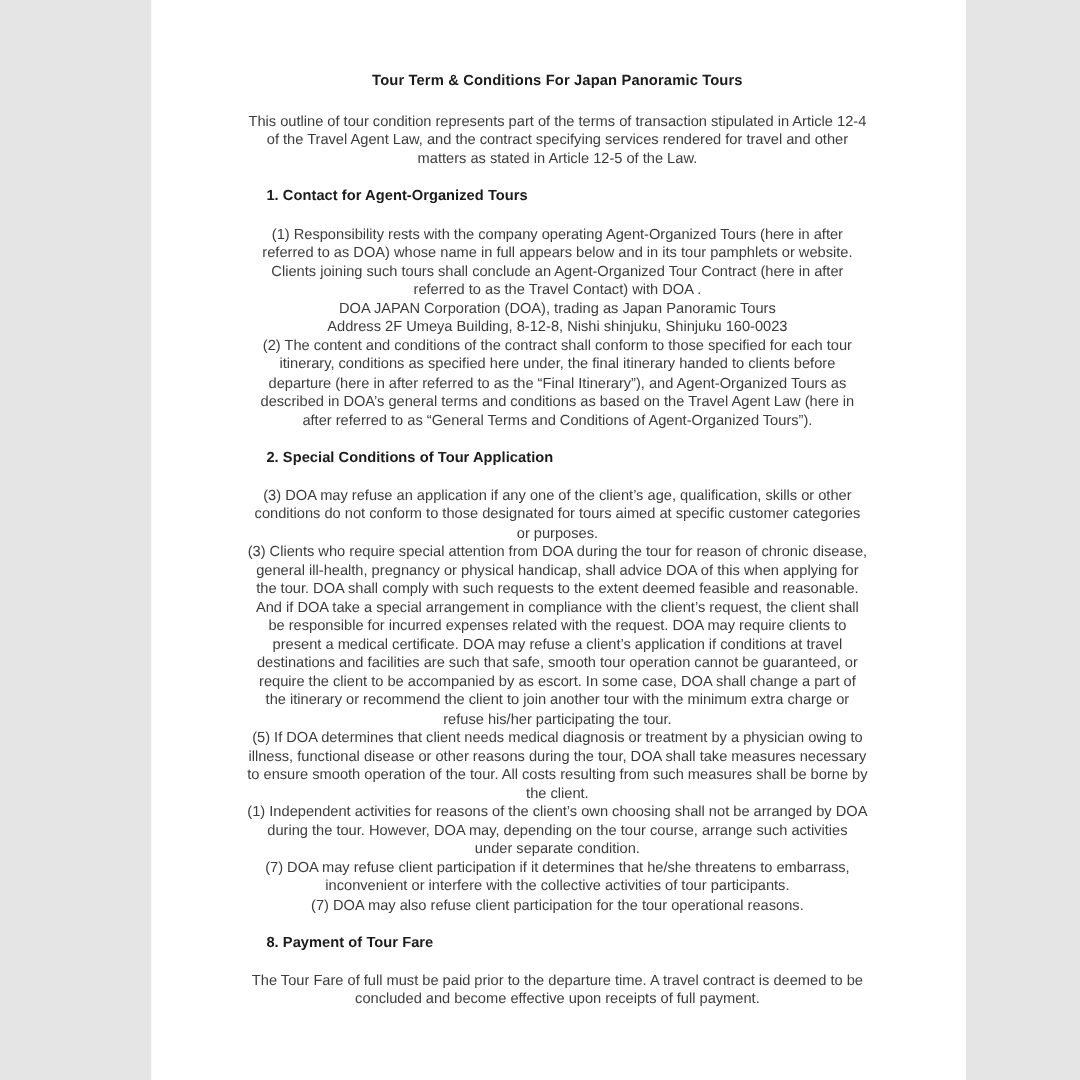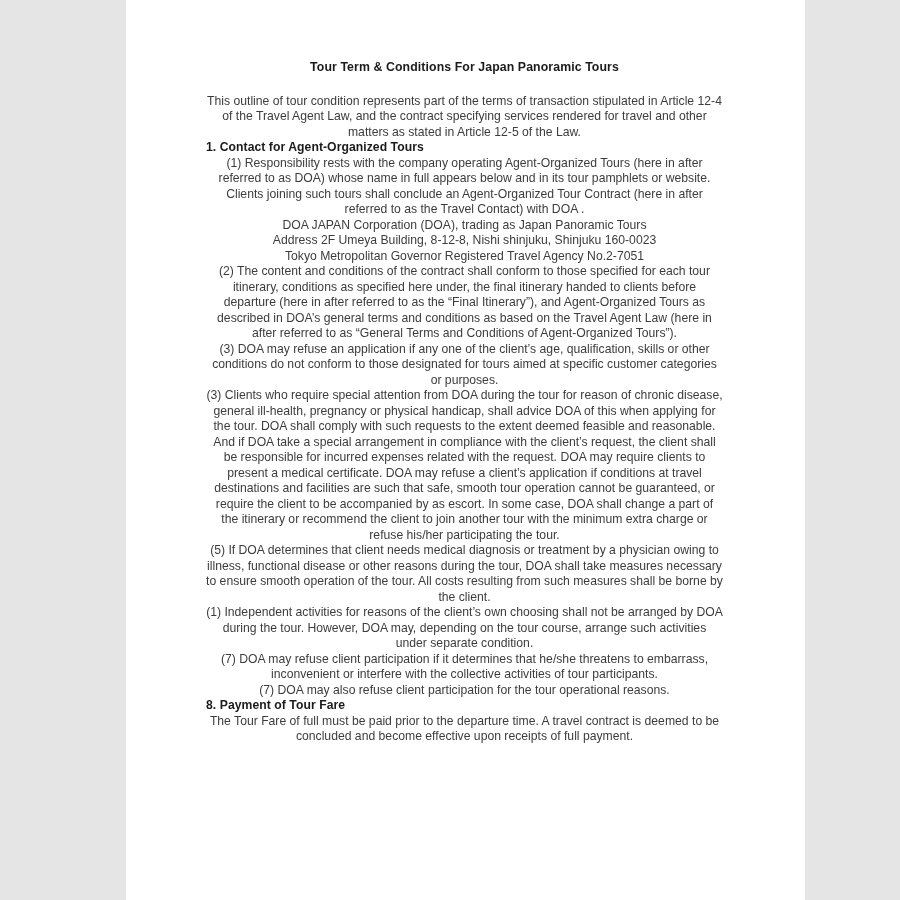--- a/index.html
+++ b/index.html
@@ -46,39 +46,39 @@
     color: #3c3c3c;
     line-height: 15.5px;
     margin: 0;
     text-align: center;
   }
   .heading {
     font-size: 12.2px;
     font-weight: bold;
     color: #1b1b1b;
     line-height: 15.5px;
-    margin: 0;
+    margin: 16px;
     letter-spacing: 0.05px;
   }
 </style>
 </head>
 <body>
 
 <div id="viewport">
   <div id="page">
     <div id="content">
       <div class="doc-title">Tour Term &amp; Conditions For Japan Panoramic Tours</div>
       <div id="blocks">
           <div class="para">This outline of tour condition represents part of the terms of transaction stipulated in Article 12-4 of the Travel Agent Law, and the contract specifying services rendered for travel and other matters as stated in Article 12-5 of the Law.</div>
           <div class="heading">1. Contact for Agent-Organized Tours</div>
           <div class="para">(1) Responsibility rests with the company operating Agent-Organized Tours (here in after referred to as DOA) whose name in full appears below and in its tour pamphlets or website. Clients joining such tours shall conclude an Agent-Organized Tour Contract (here in after referred to as the Travel Contact) with DOA .</div>
           <div class="para">DOA JAPAN Corporation (DOA), trading as Japan Panoramic Tours</div>
           <div class="para">Address 2F Umeya Building, 8-12-8, Nishi shinjuku, Shinjuku 160-0023</div>
-          <div class="para">Tokyo Metropolitan Governor Registered Travel Agency No.2-7051</div>
           <div class="para">(2) The content and conditions of the contract shall conform to those specified for each tour itinerary, conditions as specified here under, the final itinerary handed to clients before departure (here in after referred to as the “Final Itinerary”), and Agent-Organized Tours as described in DOA’s general terms and conditions as based on the Travel Agent Law (here in after referred to as “General Terms and Conditions of Agent-Organized Tours”).</div>
+          <div class="heading">2. Special Conditions of Tour Application</div>
           <div class="para">(3) DOA may refuse an application if any one of the client’s age, qualification, skills or other conditions do not conform to those designated for tours aimed at specific customer categories or purposes.</div>
           <div class="para">(3) Clients who require special attention from DOA during the tour for reason of chronic disease, general ill-health, pregnancy or physical handicap, shall advice DOA of this when applying for the tour. DOA shall comply with such requests to the extent deemed feasible and reasonable. And if DOA take a special arrangement in compliance with the client’s request, the client shall be responsible for incurred expenses related with the request. DOA may require clients to present a medical certificate. DOA may refuse a client’s application if conditions at travel destinations and facilities are such that safe, smooth tour operation cannot be guaranteed, or require the client to be accompanied by as escort. In some case, DOA shall change a part of the itinerary or recommend the client to join another tour with the minimum extra charge or refuse his/her participating the tour.</div>
           <div class="para">(5) If DOA determines that client needs medical diagnosis or treatment by a physician owing to illness, functional disease or other reasons during the tour, DOA shall take measures necessary to ensure smooth operation of the tour. All costs resulting from such measures shall be borne by the client.</div>
           <div class="para">(1) Independent activities for reasons of the client’s own choosing shall not be arranged by DOA during the tour. However, DOA may, depending on the tour course, arrange such activities under separate condition.</div>
           <div class="para">(7) DOA may refuse client participation if it determines that he/she threatens to embarrass, inconvenient or interfere with the collective activities of tour participants.</div>
           <div class="para">(7) DOA may also refuse client participation for the tour operational reasons.</div>
           <div class="heading">8. Payment of Tour Fare</div>
           <div class="para">The Tour Fare of full must be paid prior to the departure time. A travel contract is deemed to be concluded and become effective upon receipts of full payment.</div>
         </div>
     </div>

